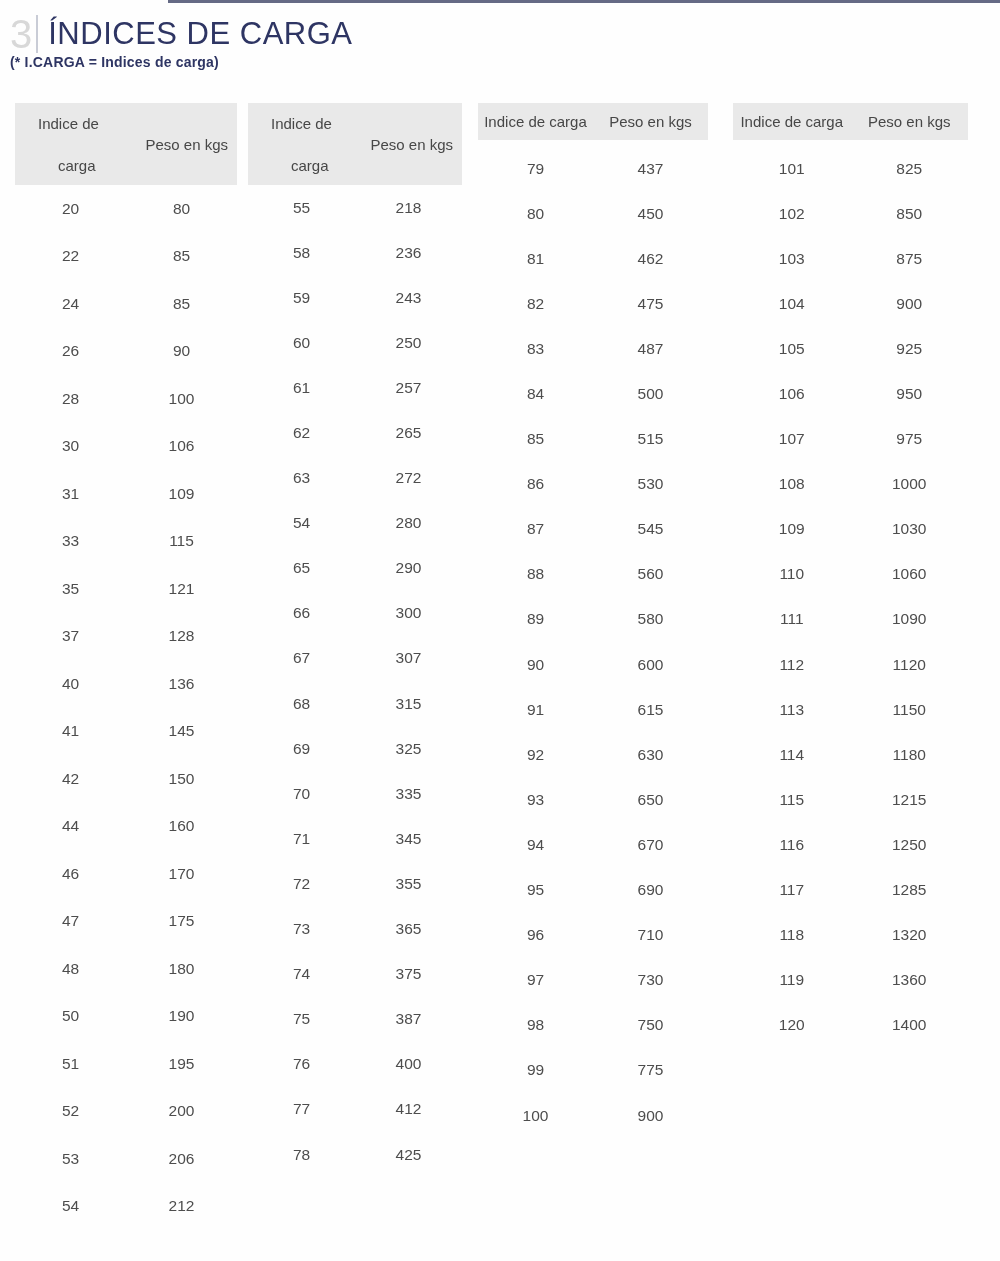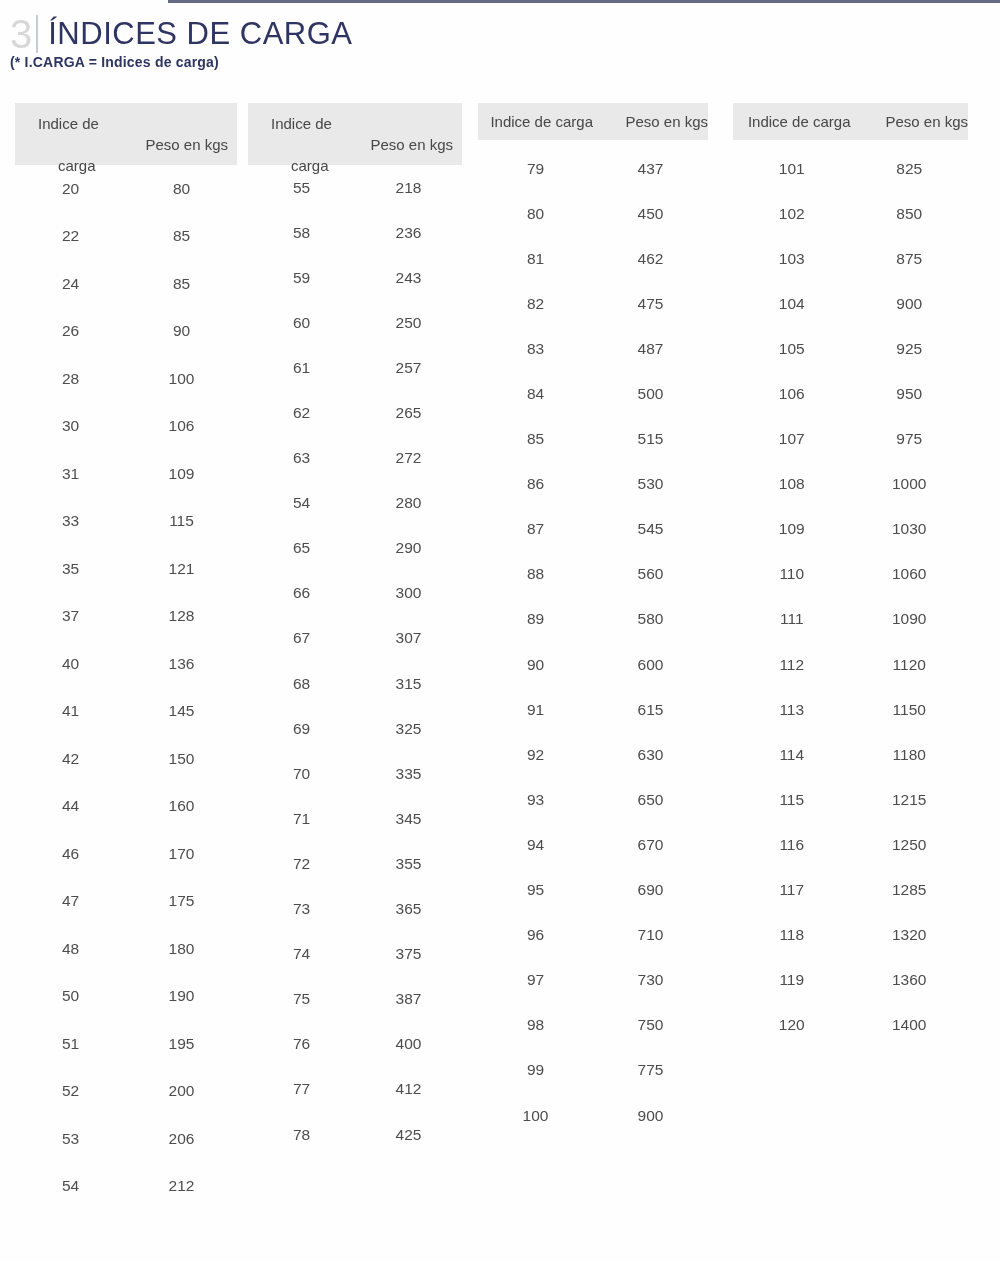--- a/index.html
+++ b/index.html
@@ -18,26 +18,26 @@
   .subtitle { font-size:14px; font-weight:bold; color:#2e3563; letter-spacing:.2px; }
 
   
   .table { position:absolute; top:103px; }
   .t1 { left:15px;  width:222px; }
   .t2 { left:248px; width:214px; }
   .t3 { left:478px; width:230px; }
   .t4 { left:733px; width:235px; }
 
   .thead { background:#e9e9e9; color:#474747; font-size:15px; }
-  .thead.stacked { position:relative; height:62px; }
+  .thead.stacked { position:relative; height:82px; }
   .h-l1 { position:absolute; top:12px; left:23px; }
   .h-w  { position:absolute; top:33px; right:9px; }
   .h-l2 { position:absolute; top:54px; left:15px;margin-left:28px; }
   .thead.inline { height:37px; display:flex; align-items:center; }
-  .thead.inline .cell { flex:1 1 0; text-align:right; }
+  .thead.inline .cell { flex:1 1 0; text-align:center; }
 
   .tbody { }
   .t3 .tbody, .t4 .tbody { padding-top:6px; }
   .trow { display:flex; align-items:center; height:45.1px; color:#4d4d4d; font-size:15.5px; }
   .t1 .trow { height:47.5px; }
   .cell { flex:1 1 0; text-align:center; }
 </style>
 </head>
 <body>
 

